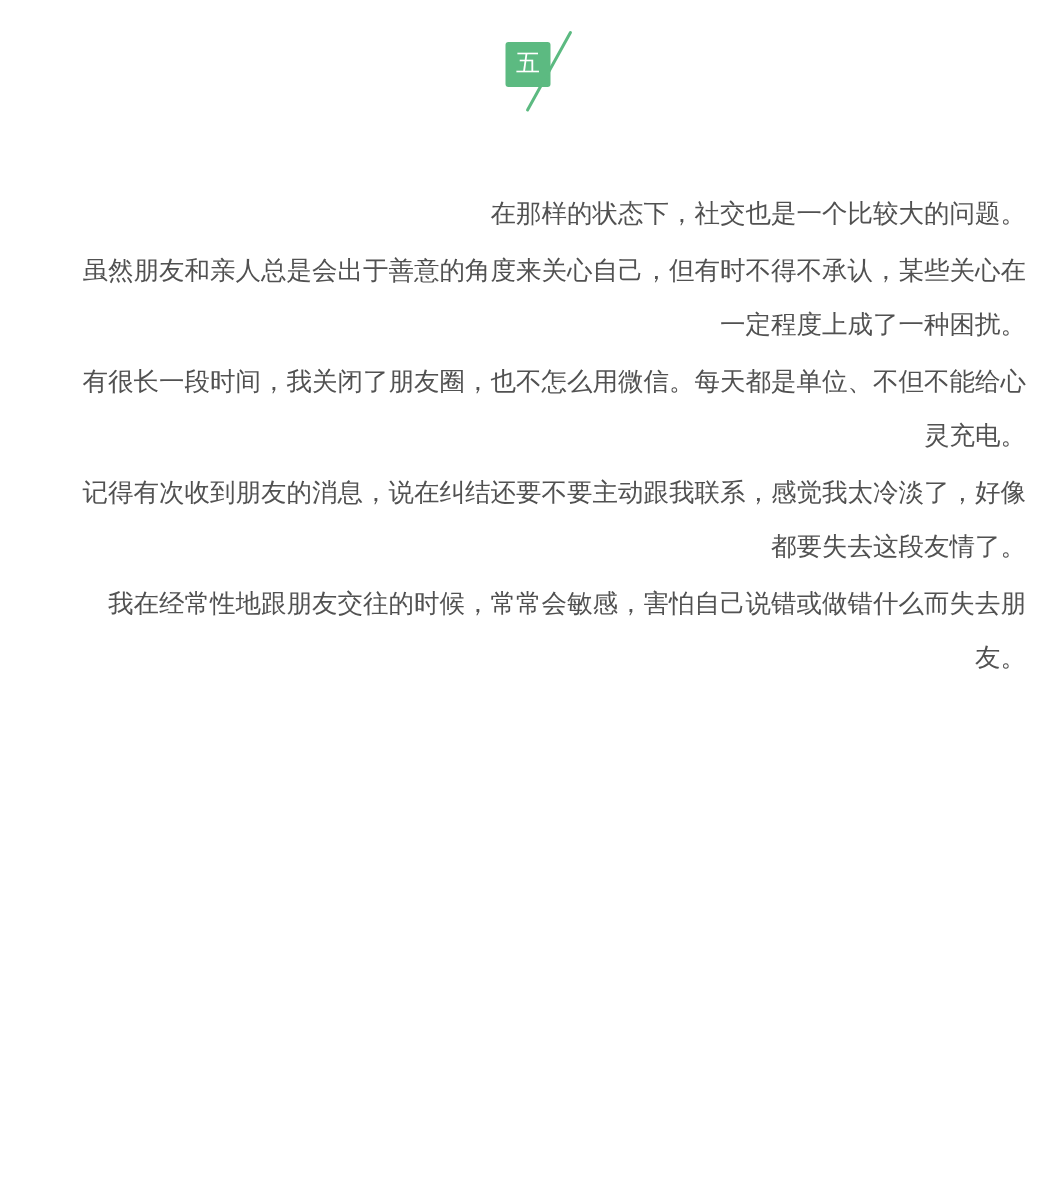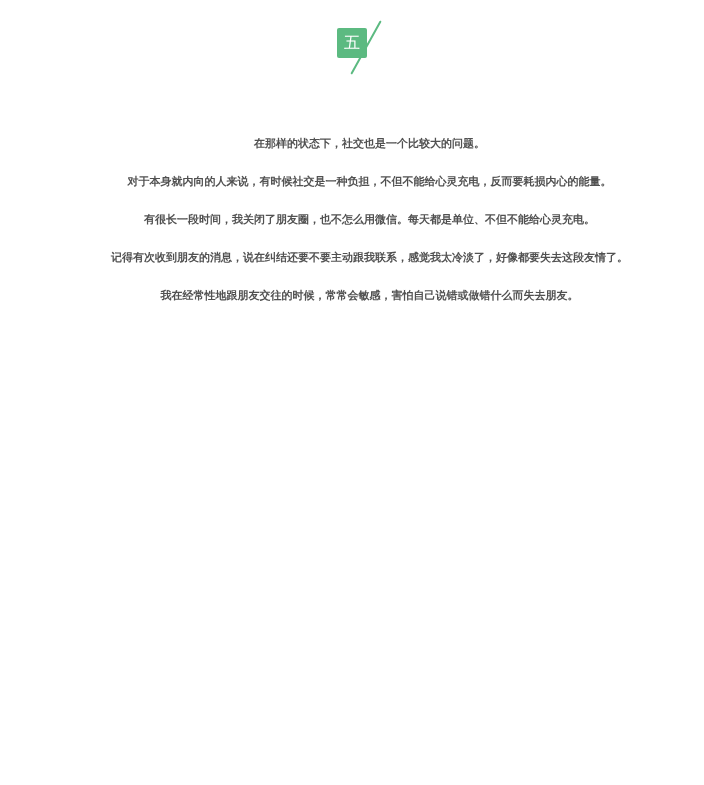--- a/index.html
+++ b/index.html
@@ -48,37 +48,36 @@
   
   .article {
     position: absolute;
     left: 20px;
     top: 125px;
     width: 664px;
     color: #515151;
   }
   .para {
     margin: 0 0 2px 0;
-    font-size: 11px;
+    font-size: 17px;
     line-height: 36px;
-    text-align: center;
+    text-align: right;
     text-indent: 35px;
     letter-spacing: 0;
-    font-weight: bold;
   }
 </style>
 </head>
 <body>
 
 <div class="chapter-header">
   <div class="chapter-box" style="background: rgb(92, 186, 129);">
     <span class="chapter-num">五</span>
   </div>
   <div class="chapter-slash" style="background: rgb(92, 186, 129);"></div>
 </div>
 
 <div class="article" id="article" style="color: rgb(81, 81, 81);">
     <p class="para">在那样的状态下，社交也是一个比较大的问题。</p>
-    <p class="para">对于本身就内向的人来说，有时候社交是一种负担，不但不能给心灵充电，反而要耗损内心的能量。</p>
+    <p class="para">虽然朋友和亲人总是会出于善意的角度来关心自己，但有时不得不承认，某些关心在一定程度上成了一种困扰。</p>
     <p class="para">有很长一段时间，我关闭了朋友圈，也不怎么用微信。每天都是单位、不但不能给心灵充电。</p>
     <p class="para">记得有次收到朋友的消息，说在纠结还要不要主动跟我联系，感觉我太冷淡了，好像都要失去这段友情了。</p>
     <p class="para">我在经常性地跟朋友交往的时候，常常会敏感，害怕自己说错或做错什么而失去朋友。</p>
   </div>
 
 </body></html>

